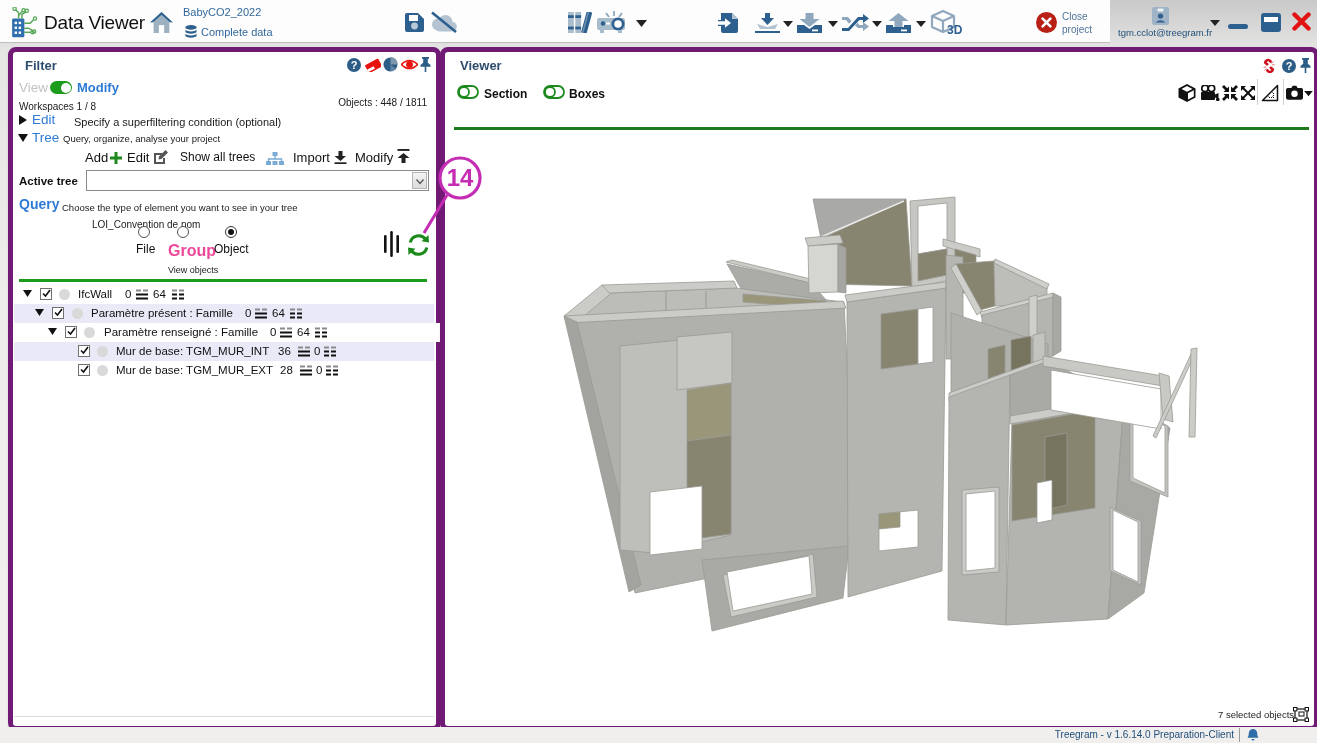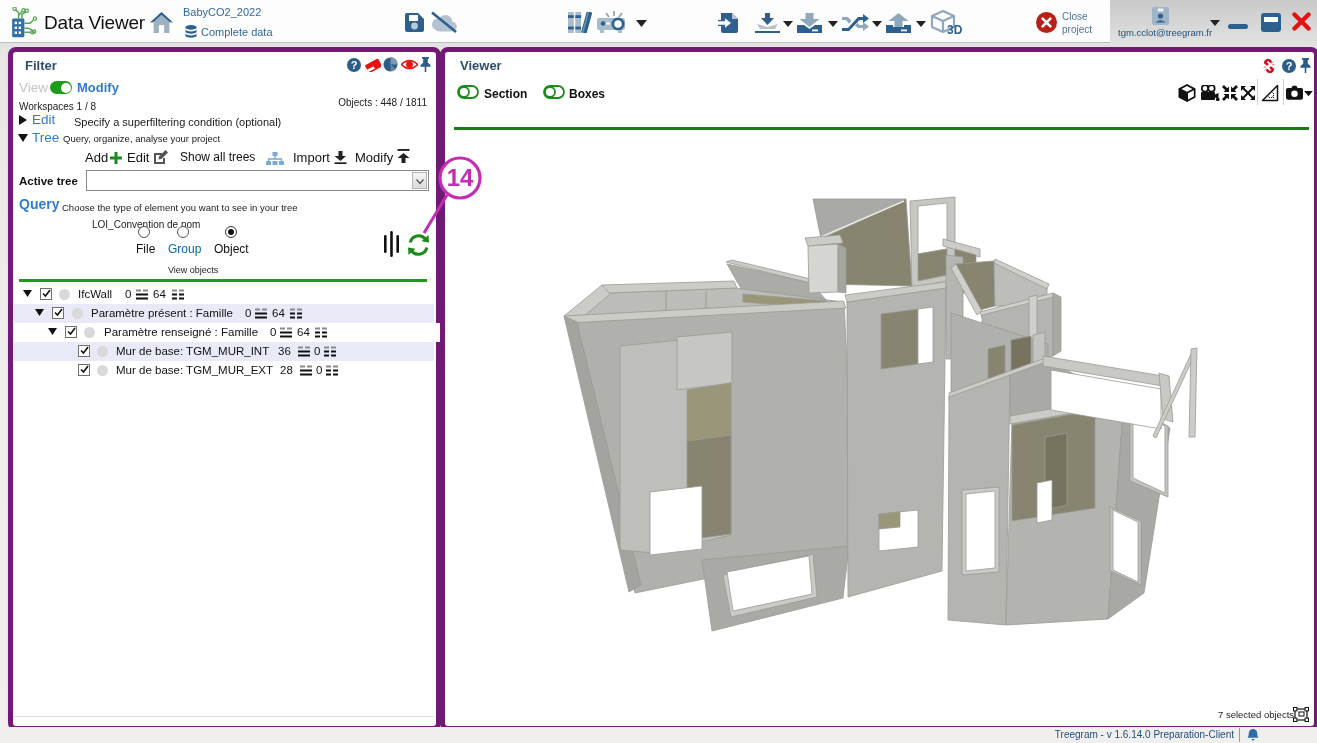--- a/index.html
+++ b/index.html
@@ -280,21 +280,21 @@
 
   <div class="abs" style="left:6px;top:144px;font-size:14px;font-weight:bold;color:#2d7bd4;">Query</div>
   <div class="abs" style="left:49px;top:150px;font-size:9.5px;color:#1a1a1a;">Choose the type of element you want to see in your tree</div>
 
   <div class="abs" style="left:125px;top:174px;width:10px;height:10px;border:1.2px solid #555;border-radius:50%;background:#fff;"></div>
   <div class="abs" style="left:164px;top:174px;width:10px;height:10px;border:1.2px solid #555;border-radius:50%;background:#fff;"></div>
   <div class="abs" style="left:212px;top:174px;width:10px;height:10px;border:1.2px solid #333;border-radius:50%;background:#fff;">
     <div class="abs" style="left:1.8px;top:1.8px;width:6.5px;height:6.5px;border-radius:50%;background:#111;"></div>
   </div>
   <div class="abs" style="left:123px;top:190px;font-size:12px;color:#111;">File</div>
-  <div class="abs" style="left:155px;top:190px;font-size:12px;color:#0369a1;">Group</div>
+  <div class="abs" style="left:155px;top:190px;font-size:16px;color:#ec4899;font-weight:bold;">Group</div>
   <div class="abs" style="left:201px;top:190px;font-size:12px;color:#111;">Object</div>
 
   <svg class="abs" style="left:371px;top:179px" width="17" height="26" viewBox="0 0 17 26">
     <rect x="0" y="4" width="2.6" height="18" rx="1.3" fill="#111"></rect>
     <rect x="6.2" y="0" width="2.6" height="26" rx="1.3" fill="#111"></rect>
     <rect x="12.4" y="4" width="2.6" height="18" rx="1.3" fill="#111"></rect>
   </svg>
   <svg class="abs" style="left:394px;top:181px" width="23" height="24" viewBox="0 0 23 24">
     <path d="M3.2 9.5 A 8.6 8.6 0 0 1 18.5 6.2" fill="none" stroke="#1b8a1b" stroke-width="3.1"></path>
     <path d="M21.5 2 L22 9.5 L14.5 8.2 Z" fill="#1b8a1b"></path>

